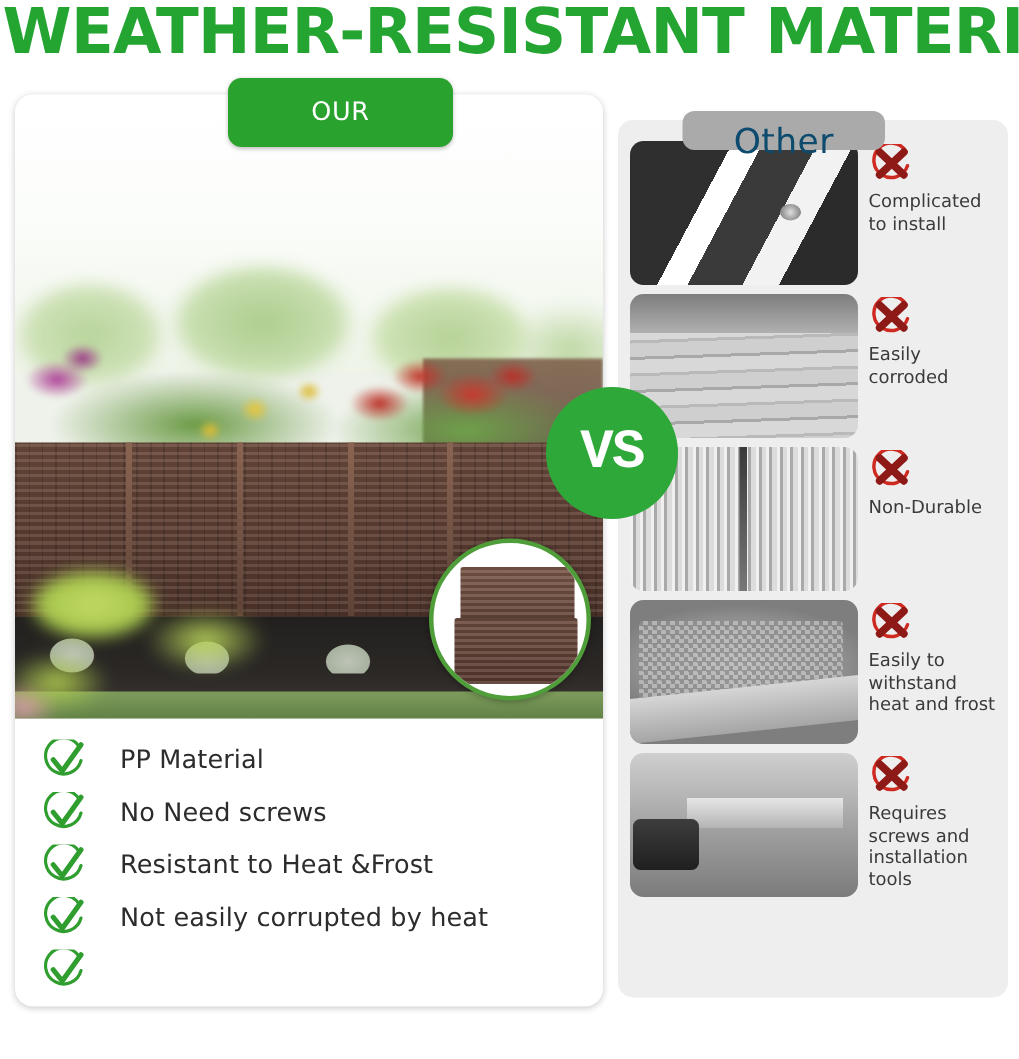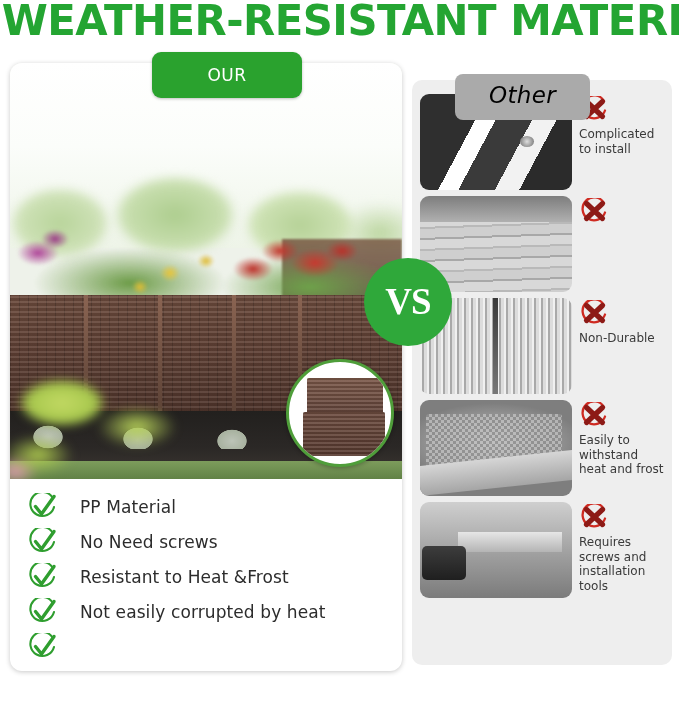--- a/index.html
+++ b/index.html
@@ -205,39 +205,38 @@
     font-family: "DejaVu Sans", sans-serif;
     font-size: 17px;
     line-height: 46px;
     text-align: center;
     letter-spacing: .5px;
     box-shadow: 0 1px 3px rgba(0,0,0,.25);
   }
   #other-badge {
     position: absolute;
     left: 455px; top: 74px;
-    width: 135px; height: 46px;
+    width: 135px; height: 26px;
     background: #aaaaaa;
     border-radius: 8px;
-    color: #000000;
+    color: #0c4a6e;
     font-family: "DejaVu Sans", sans-serif;
     font-size: 23px;
     line-height: 42px;
     text-align: center;
     letter-spacing: .3px;
-    font-style: italic;
   }
   #vs-badge {
     position: absolute;
     left: 364px; top: 258px;
     width: 88px; height: 88px;
     border-radius: 50%;
     background: #2fa83a;
     color: #ffffff;
-    font-family: Liberation Serif, serif;
+    font-family: Liberation Mono, monospace;
     font-weight: 700;
     font-size: 37px;
     line-height: 88px;
     text-align: center;
     letter-spacing: -1px;
     z-index: 6;
   }
 
   
   #right-panel {
@@ -437,20 +436,21 @@
 
     <div class="con-row">
       <div class="thumb t2"></div>
       <div class="con-right">
         <span class="x-icon">
           <svg viewBox="0 0 30 28" width="30" height="28">
             <path d="M25 5 A11.5 11.5 0 1 0 26 14.5" fill="none" stroke="#cf2a21" stroke-width="2.3" stroke-linecap="round"></path>
             <path d="M7.5 5.5 L23.5 20.5 M23.5 5.5 L7.5 20.5" stroke="#8d1a16" stroke-width="5.2" stroke-linecap="round"></path>
           </svg>
         </span>
+        <div class="con-text">Easily corroded</div>
       </div>
     </div>
 
     <div class="con-row">
       <div class="thumb t3"></div>
       <div class="con-right">
         <span class="x-icon">
           <svg viewBox="0 0 30 28" width="30" height="28">
             <path d="M25 5 A11.5 11.5 0 1 0 26 14.5" fill="none" stroke="#cf2a21" stroke-width="2.3" stroke-linecap="round"></path>
             <path d="M7.5 5.5 L23.5 20.5 M23.5 5.5 L7.5 20.5" stroke="#8d1a16" stroke-width="5.2" stroke-linecap="round"></path>

